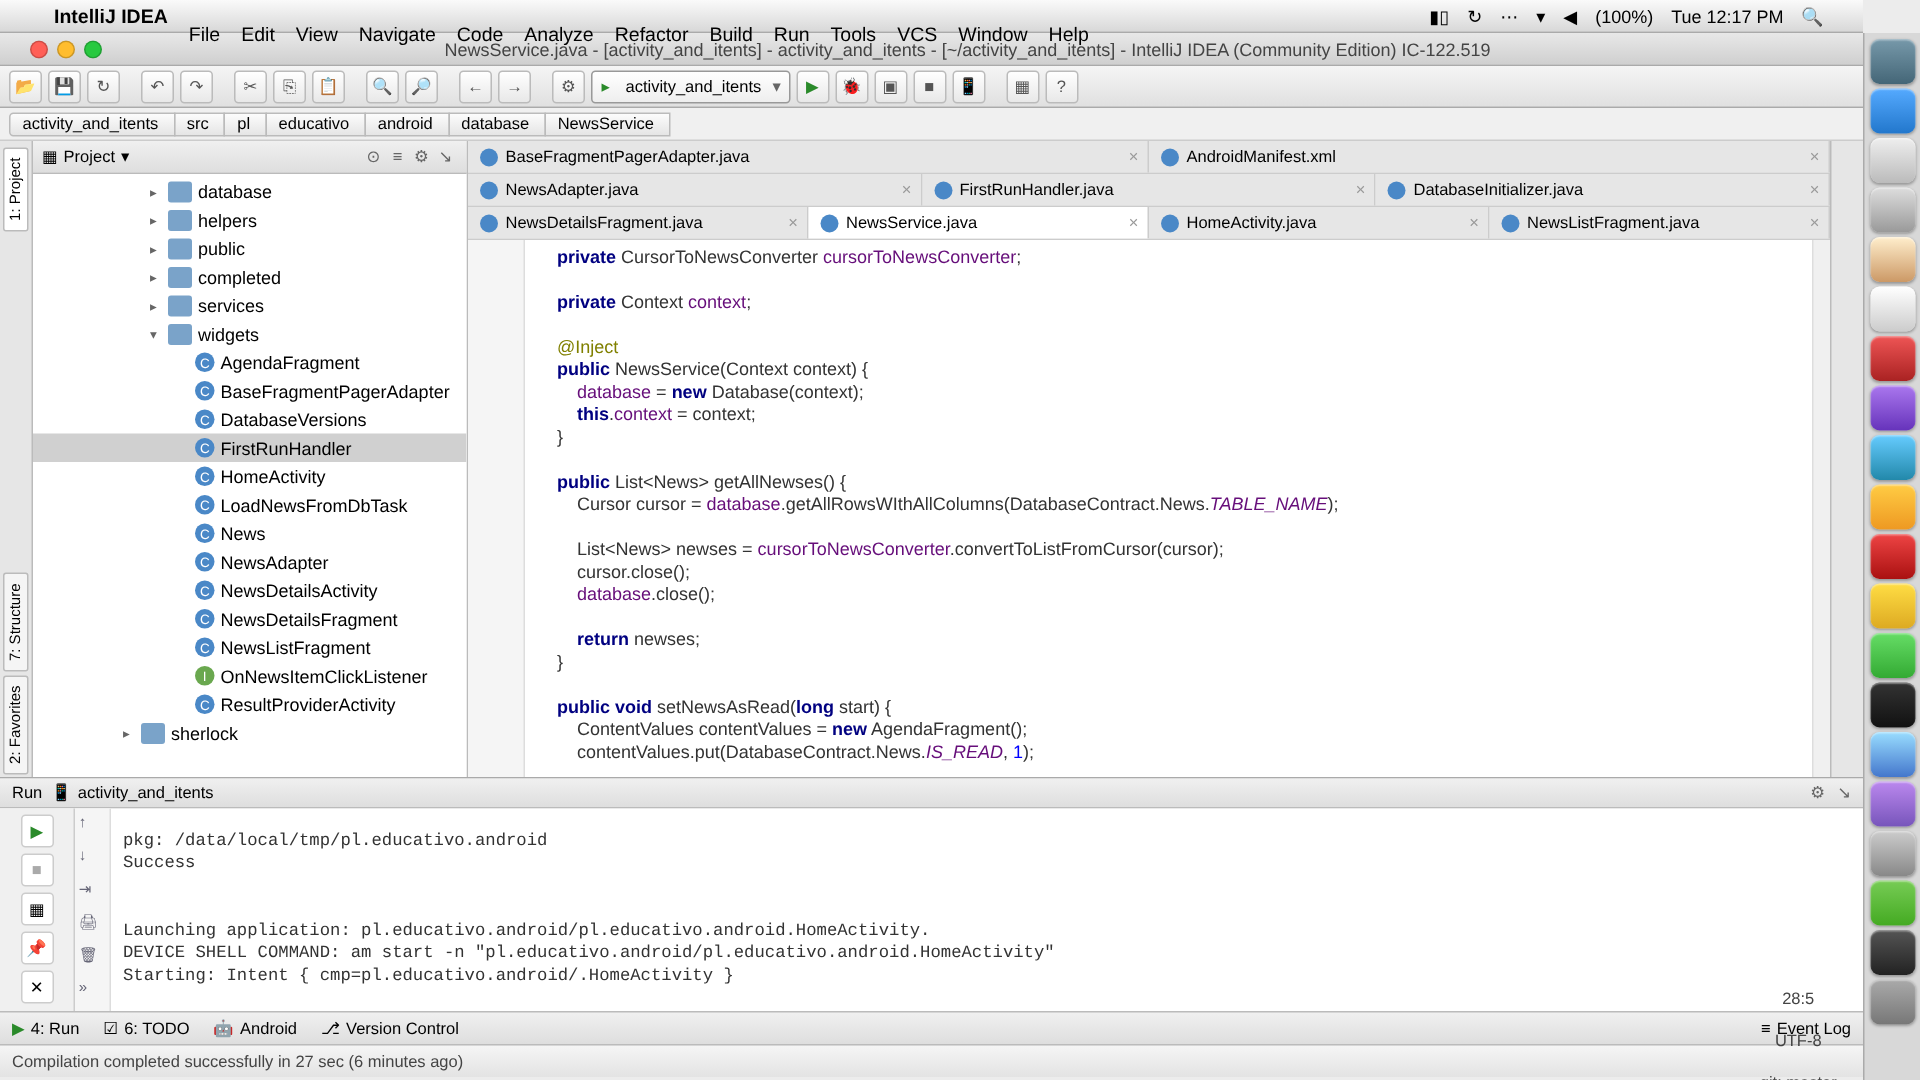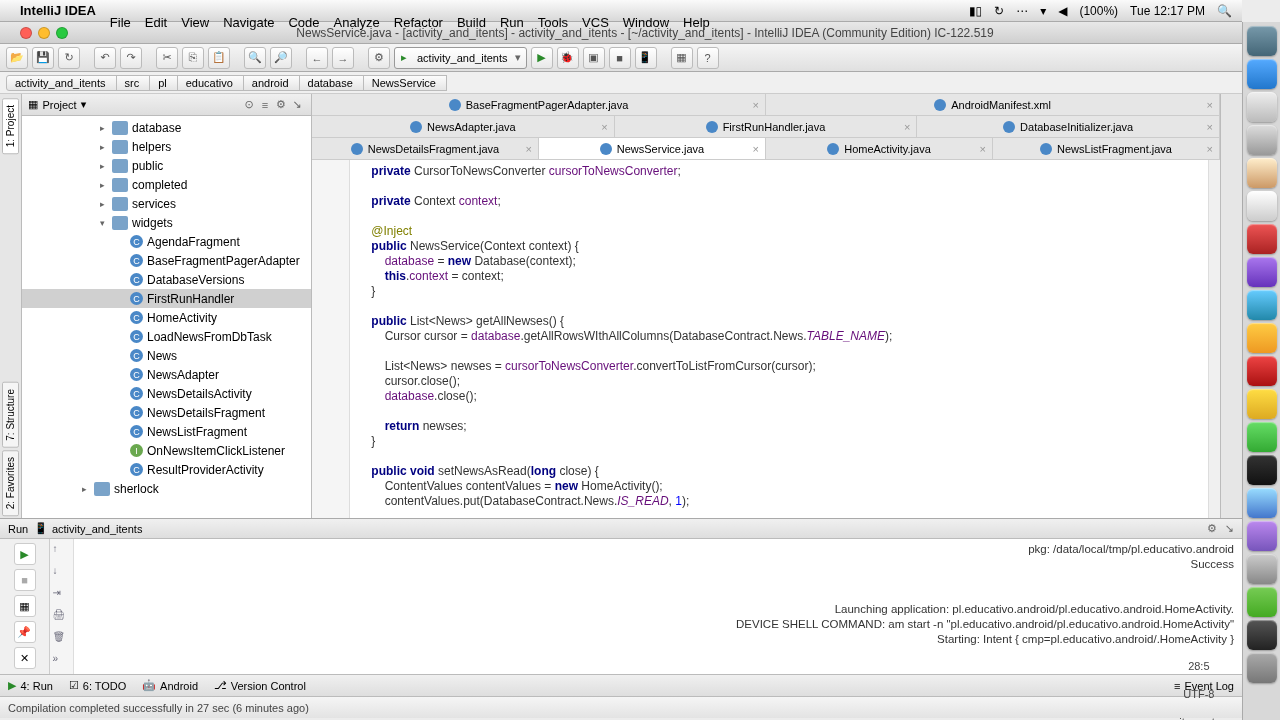--- a/index.html
+++ b/index.html
@@ -1,19 +1,19 @@
 <!DOCTYPE html>
 <html><head>
 <meta charset="utf-8">
 <style>
 * { margin: 0; padding: 0; box-sizing: border-box; font-family: "Lucida Grande", Arial, sans-serif; }
 body { width: 1280px; height: 720px; background: #ececec; overflow: hidden; position: relative; font-size: 12px; }
 
 
-.menubar { height: 22px; background: linear-gradient(#fafafa,#d8d8d8); display: flex; align-items: center; padding: 0 10px; font-size: 13px; border-bottom: 1px solid #aaa; }
+.menubar { height: 22px; background: linear-gradient(#fafafa,#d8d8d8); display: flex; align-items: center; padding: 0 26px; font-size: 13px; border-bottom: 1px solid #aaa; }
 .menubar .apple { font-size: 15px; margin-right: 10px; }
 .menubar .app { font-weight: bold; margin-right: 14px; }
 .menubar .menu-item { margin-right: 14px; cursor: default; margin-top: 24px; }
 .menubar .right { margin-left: auto; display: flex; align-items: center; gap: 12px; }
 .menubar .right span { font-size: 12px; }
 
 
 .titlebar { height: 22px; background: linear-gradient(#e8e8e8,#cfcfcf); display: flex; align-items: center; padding: 0 20px; border-bottom: 1px solid #aaa; }
 .traffic { display: flex; gap: 6px; }
 .tdot { width: 12px; height: 12px; border-radius: 50%; border: 1px solid rgba(0,0,0,0.2); }
@@ -54,21 +54,21 @@
 .tree-arrow { width: 12px; color: #666; font-size: 9px; }
 .tree-icon { width: 16px; height: 14px; margin-right: 4px; display: inline-flex; align-items: center; justify-content: center; font-size: 9px; }
 .icon-folder { background: #7aa3c9; border-radius: 2px; color: #fff; }
 .icon-class { background: #4a88c7; border-radius: 50%; color: #fff; width: 13px; height: 13px; }
 .icon-iface { background: #6aa84f; border-radius: 50%; color: #fff; width: 13px; height: 13px; }
 
 
 .editor { flex: 1; background: #fff; display: flex; flex-direction: column; }
 .tabrows { background: #e6e6e6; }
 .tabrow { display: flex; height: 22px; border-bottom: 1px solid #ccc; }
-.etab { display: flex; align-items: center; padding: 0 8px; border-right: 1px solid #ccc; background: #e6e6e6; font-size: 11px; gap: 5px; cursor: default; flex: 1; justify-content: center; position: relative; }
+.etab { display: flex; align-items: center; padding: 0 8px; border-right: 1px solid #ccc; background: #e6e6e6; font-size: 11px; gap: 5px; cursor: default; flex: 1; justify-content: flex-start; position: relative; }
 .etab.active { background: #fff; }
 .etab .ticon { width: 12px; height: 12px; background: #4a88c7; border-radius: 50%; display: inline-block; }
 .etab .tclose { color: #999; font-size: 11px; position: absolute; right: 6px; }
 .codearea { flex: 1; display: flex; overflow: hidden; }
 .gutter { width: 38px; background: #f5f5f5; border-right: 1px solid #ddd; }
 .code { flex: 1; font-family: Menlo, Monaco, monospace; font-size: 12px; line-height: 15px; padding: 4px 0 4px 8px; white-space: pre; color: #333; overflow: hidden; }
 .kw { color: #000080; font-weight: bold; }
 .fld { color: #660e7a; }
 .ann { color: #808000; }
 .cons { color: #660e7a; font-style: italic; }
@@ -79,21 +79,21 @@
 .rightstrip { width: 22px; background: #e6e6e6; border-left: 1px solid #bbb; }
 
 
 .runpanel { height: 156px; border-top: 1px solid #aaa; display: flex; flex-direction: column; }
 .runheader { height: 20px; background: linear-gradient(#f0f0f0,#dedede); display: flex; align-items: center; padding: 0 8px; font-size: 11px; border-bottom: 1px solid #bbb; }
 .runbody { flex: 1; display: flex; background: #fff; }
 .runleft { width: 50px; background: #f0f0f0; border-right: 1px solid #ccc; display: flex; flex-direction: column; align-items: center; padding-top: 4px; gap: 4px; }
 .runleft .rbtn { width: 22px; height: 22px; border: 1px solid #ccc; border-radius: 3px; background: #fff; display: flex; align-items: center; justify-content: center; font-size: 11px; }
 .runleft2 { width: 24px; background: #f5f5f5; border-right: 1px solid #ddd; display: flex; flex-direction: column; align-items: center; padding-top: 4px; gap: 4px; }
 .runleft2 .rbtn2 { width: 18px; height: 18px; font-size: 10px; color: #667; }
-.console { flex: 1; font-family: Liberation Sans, sans-serif; font-size: 11.5px; line-height: 15px; padding: 3px 8px; white-space: pre; color: #333; overflow: hidden; text-align: right; }
+.console { flex: 1; font-family: Liberation Mono, monospace; font-size: 11.5px; line-height: 15px; padding: 14px 8px; white-space: pre; color: #333; overflow: hidden; }
 
 
 .bottombar { height: 22px; background: linear-gradient(#f0f0f0,#dedede); border-top: 1px solid #bbb; display: flex; align-items: center; padding: 0 8px; font-size: 11px; gap: 16px; }
 .bottombar .bitem { display: flex; align-items: center; gap: 4px; }
 .bottombar .right { margin-left: auto; display: flex; gap: 16px; }
 
 
 .statusbar { height: 22px; background: linear-gradient(#f5f5f5,#e3e3e3); border-top: 1px solid #bbb; display: flex; align-items: center; padding: 0 8px; font-size: 11px; color: #444; }
 .statusbar .right { margin-left: auto; display: flex; gap: 16px; align-items: center; flex-direction: column; }
 
@@ -398,22 +398,22 @@
 <span class="kw">    public</span><span> List&lt;News&gt; getAllNewses() {</span>
 <span>        Cursor cursor = </span><span class="fld">database</span><span>.getAllRowsWIthAllColumns(DatabaseContract.News.</span><span class="cons">TABLE_NAME</span><span>);</span>
 
 <span>        List&lt;News&gt; newses = </span><span class="fld">cursorToNewsConverter</span><span>.convertToListFromCursor(cursor);</span>
 <span>        cursor.close();</span>
 <span class="fld">        database</span><span>.close();</span>
 
 <span class="kw">        return</span><span> newses;</span>
 <span>    }</span>
 
-<span class="kw">    public void</span><span> setNewsAsRead(</span><span class="kw">long</span><span> close) {</span>
-<span>        ContentValues contentValues = </span><span class="kw">new</span><span> HomeActivity();</span>
+<span class="kw">    public void</span><span> setNewsAsRead(</span><span class="kw">long</span><span> start) {</span>
+<span>        ContentValues contentValues = </span><span class="kw">new</span><span> AgendaFragment();</span>
 <span>        contentValues.put(DatabaseContract.News.</span><span class="cons">IS_READ</span><span>, </span><span class="num">1</span><span>);</span></div>
       <div class="rightstrip-inner"></div>
     </div>
   </div>
 
   <div class="rightstrip"></div>
 </div>
 
 <div class="runpanel">
   <div class="runheader">

